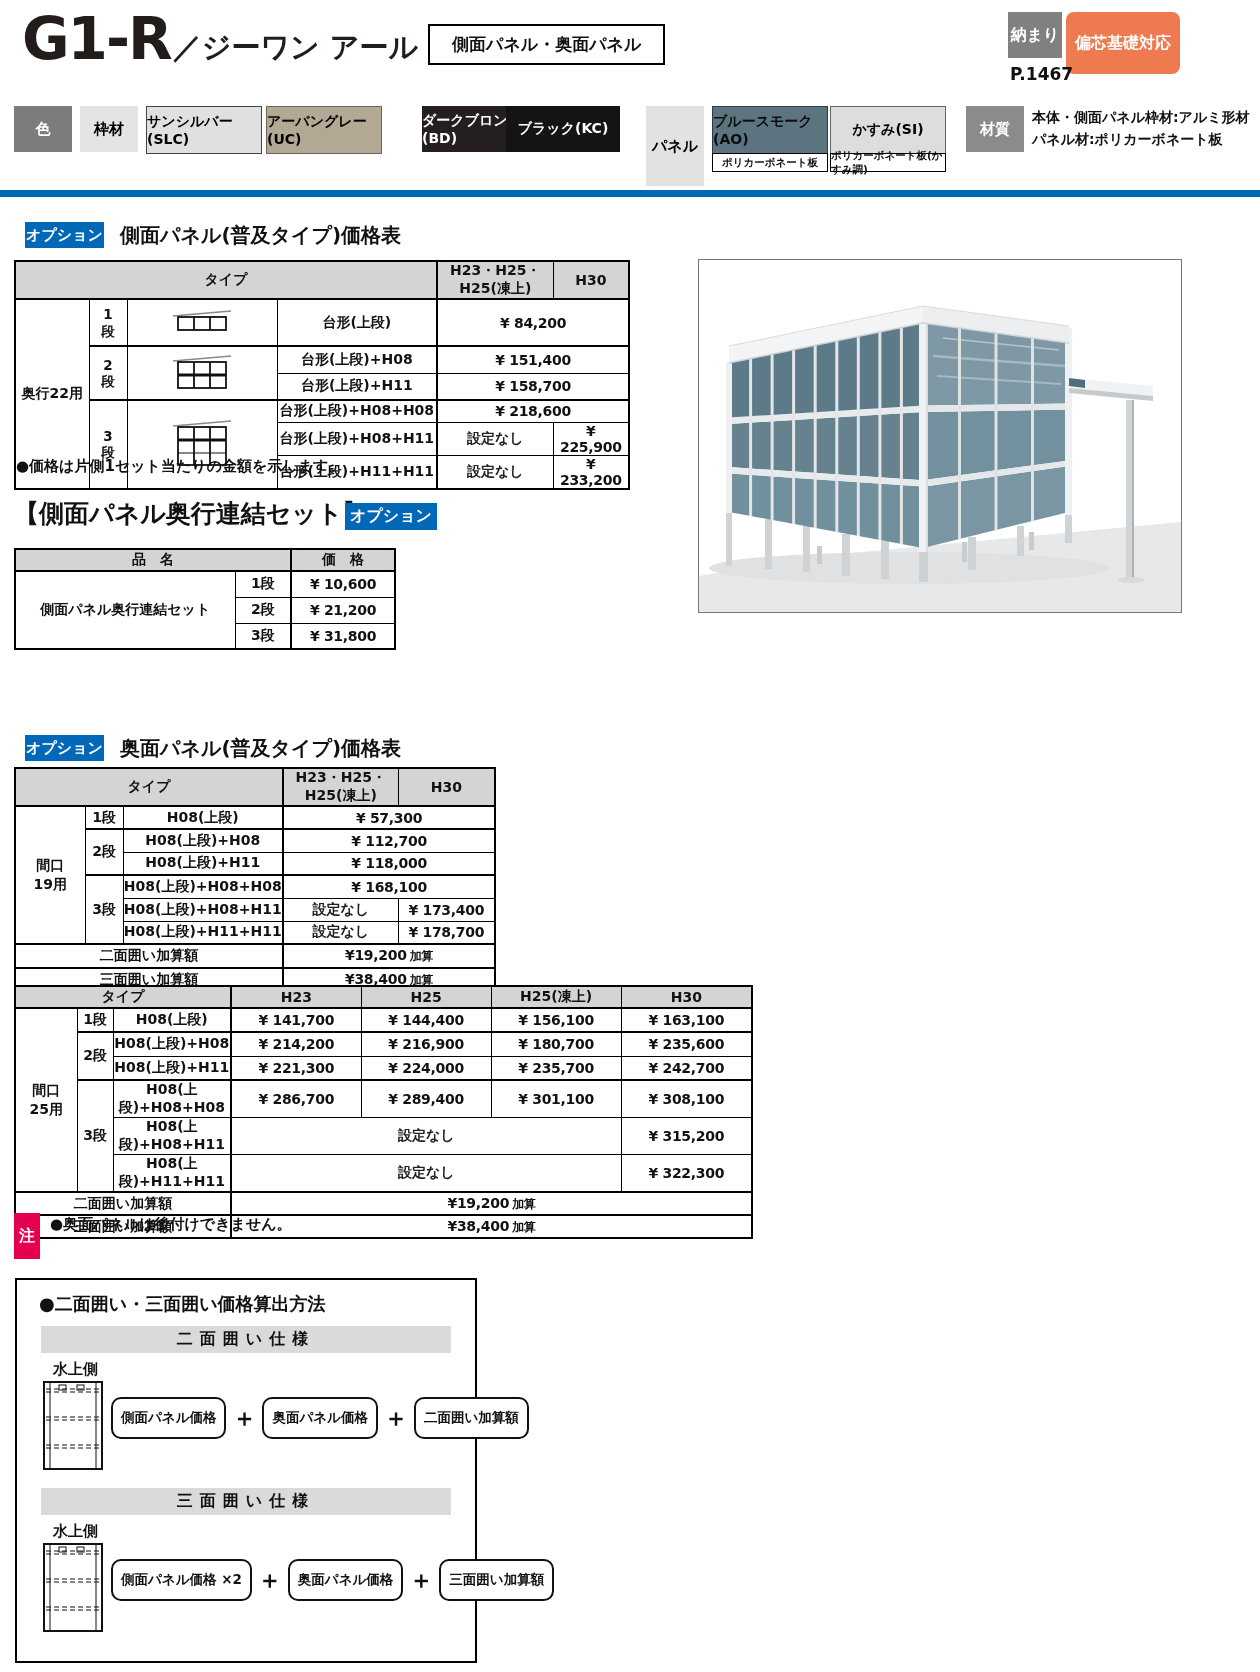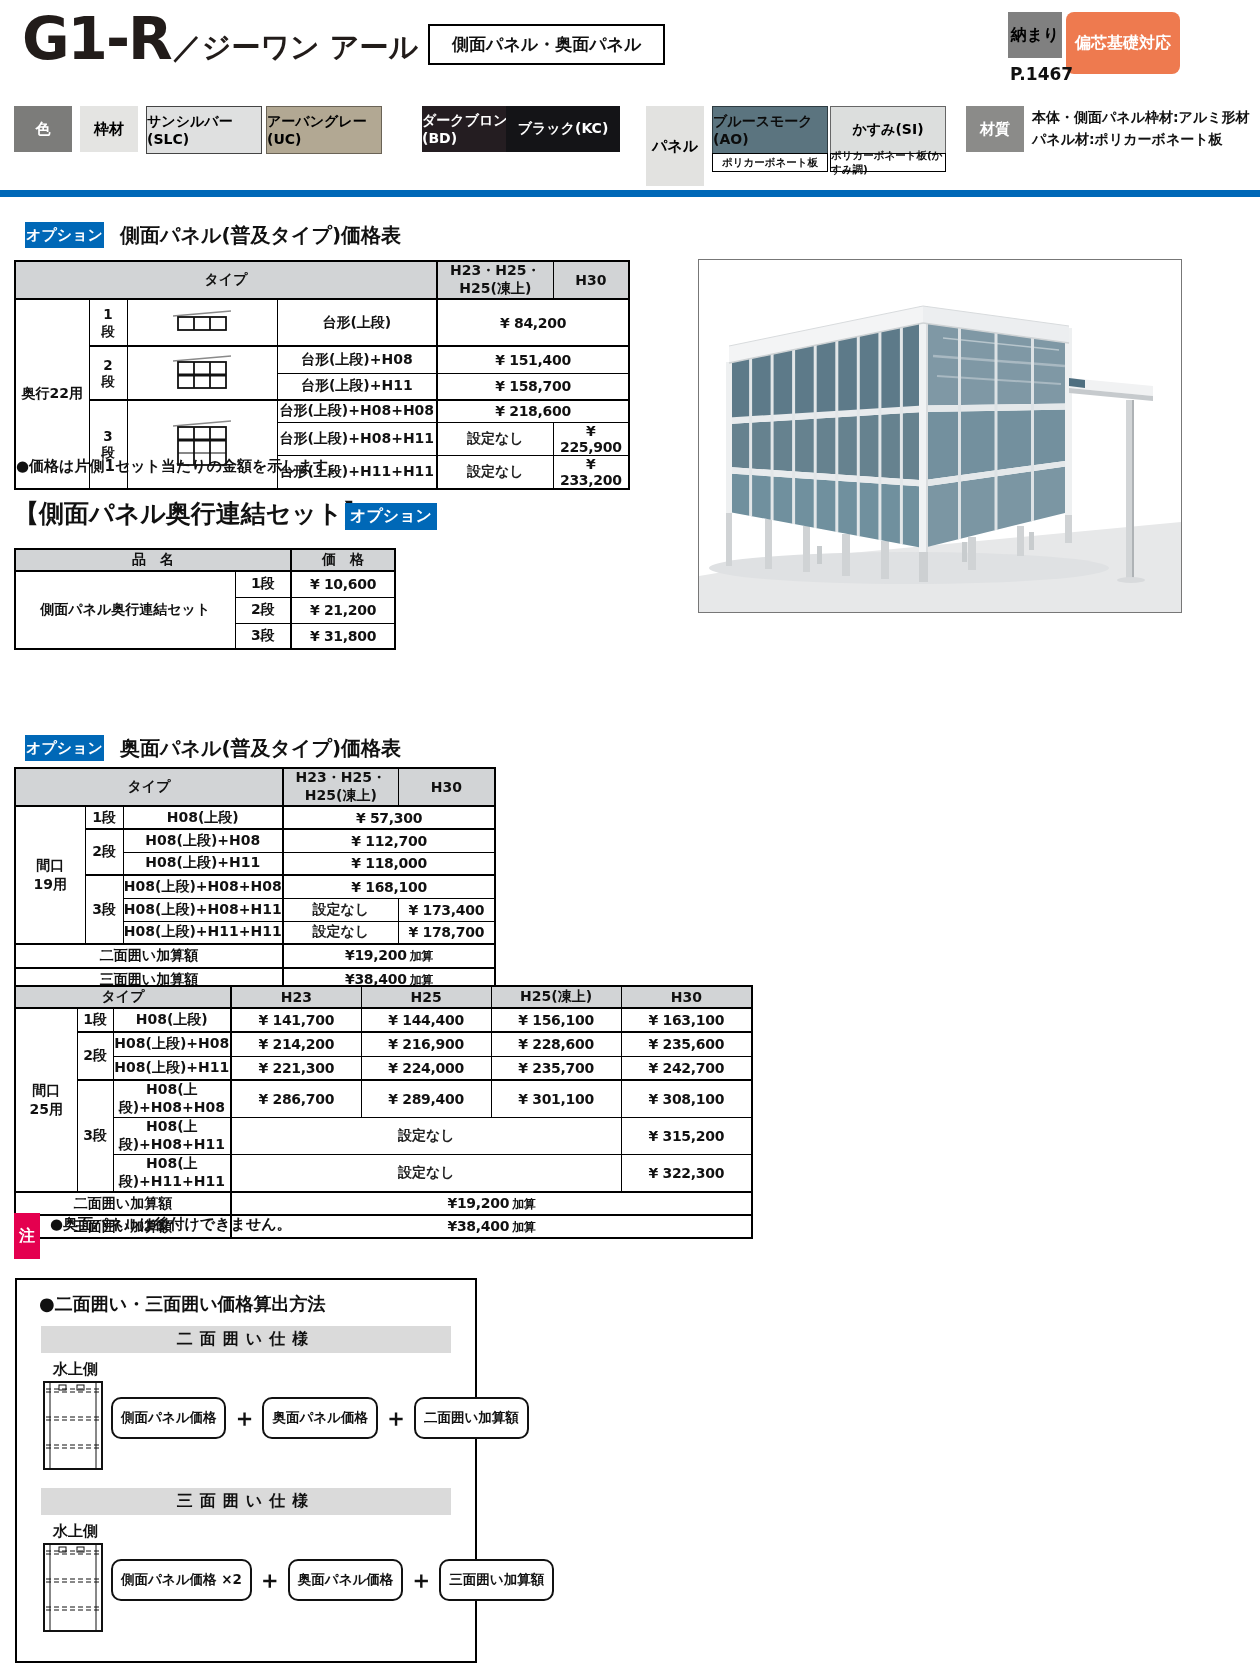--- a/index.html
+++ b/index.html
@@ -4,21 +4,21 @@
 <style>
   html,body{margin:0;padding:0;background:#fff;}
   #page{position:relative;width:1260px;height:1672px;background:#fff;overflow:hidden;
         font-family:"DejaVu Sans","Liberation Sans",sans-serif;color:#111;}
   .abs{position:absolute;}
   
   #brand{left:22px;top:10px;display:flex;align-items:flex-end;gap:2px;}
   #brand .model{font-size:58px;font-weight:900;letter-spacing:-2px;line-height:1;color:#221c1a;}
   #brand .reading{font-size:29px;font-weight:800;line-height:1.15;color:#221c1a;padding-bottom:4px;}
   #subtitle-badge{left:428px;top:24px;border:2px solid #000;padding:7px 22px;font-size:17px;font-weight:700;background:#fff;}
-  #osamari{left:1008px;top:12px;width:54px;height:46px;background:#808080;color:#000000;font-size:16px;font-weight:700;
+  #osamari{left:1008px;top:12px;width:54px;height:46px;background:#808080;color:#ffffff;font-size:16px;font-weight:700;
            display:flex;align-items:center;justify-content:center;}
   #henshin{left:1066px;top:12px;height:46px;background:#ee7a4f;color:#fff;font-size:16px;font-weight:800;border-radius:8px;
            display:flex;align-items:center;justify-content:center;padding:8px 9px;}
   #pageref{left:1010px;top:64px;font-size:17px;font-weight:800;}
   
   .chip{display:flex;align-items:center;justify-content:center;font-weight:700;font-size:15px;}
   #c-iro{left:14px;top:106px;width:58px;height:46px;background:#7c7c7a;color:#fff;}
   #c-waku{left:80px;top:106px;width:58px;height:46px;background:#e4e4e2;color:#000;}
   .swatch{height:46px;width:114px;top:106px;font-size:14px;font-weight:700;}
   #sw0{left:146px;background:#dfe0e0;border:1px solid #444;color:#000;}
@@ -392,21 +392,21 @@
       <td class="pr vl">¥ 141,700</td>
       <td class="pr">¥ 144,400</td>
       <td class="pr">¥ 156,100</td>
       <td class="pr">¥ 163,100</td>
     </tr>
     <tr class="hv" style="height:24px">
       <td rowspan="2">2段</td>
       <td class="nm13">H08(上段)+H08</td>
       <td class="pr vl">¥ 214,200</td>
       <td class="pr">¥ 216,900</td>
-      <td class="pr">¥ 228,600</td>
+      <td class="pr">¥ 180,700</td>
       <td class="pr">¥ 235,600</td>
     </tr>
     <tr style="height:24px">
       <td class="nm13">H08(上段)+H11</td>
       <td class="pr vl">¥ 221,300</td>
       <td class="pr">¥ 224,000</td>
       <td class="pr">¥ 235,700</td>
       <td class="pr">¥ 242,700</td>
     </tr>
     <tr class="hv" style="height:24px">

